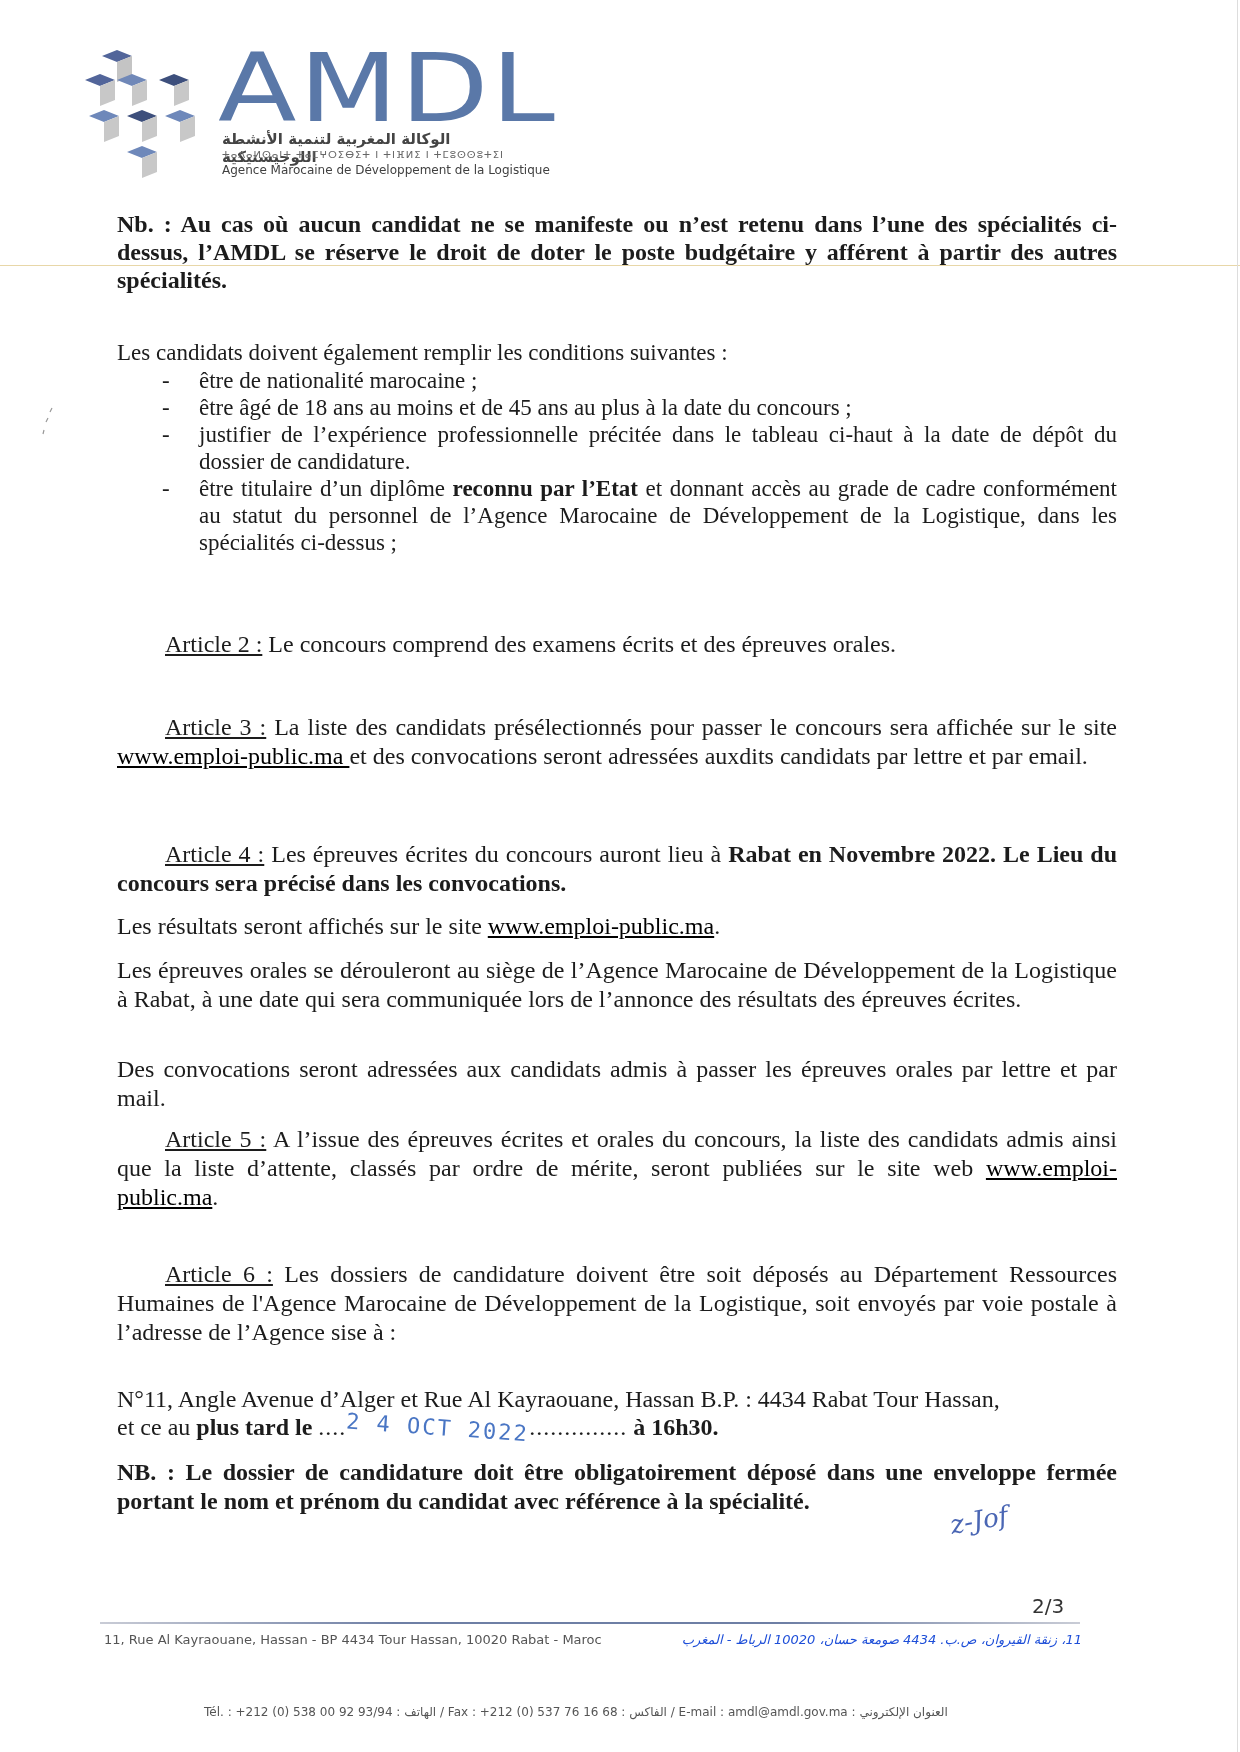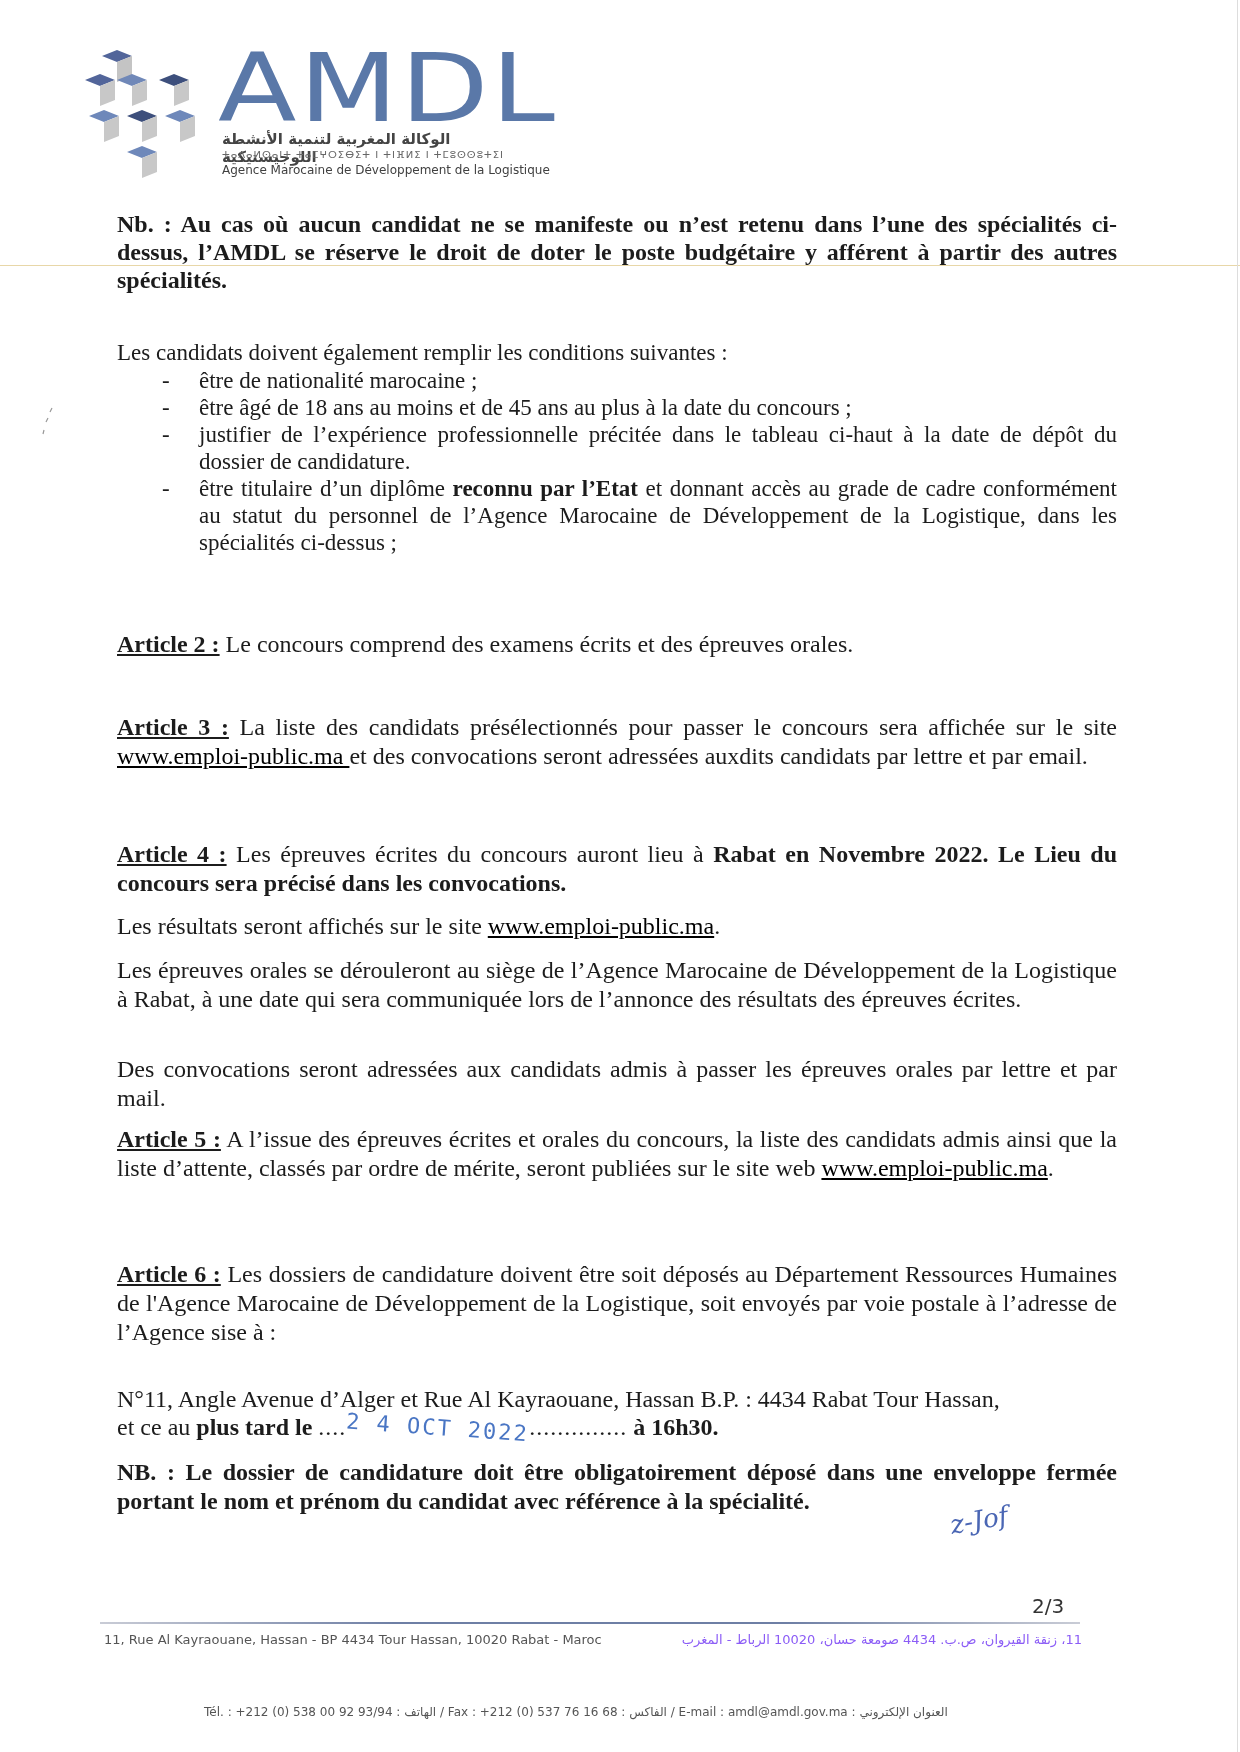--- a/index.html
+++ b/index.html
@@ -22,30 +22,30 @@
 
     .fold-line { left: 0; top: 265px; width: 1240px; height: 1px; background: #e8d7a8; }
     .right-edge { left: 1237px; top: 0; width: 1px; height: 1752px; background: #ddd; }
 
     .para { left: 117px; width: 1000px; font-size: 24px; line-height: 29px; text-align: justify; }
     .bold { font-weight: bold; }
     .cond { font-size: 23px; }
     .bullet-list { left: 117px; width: 1000px; font-size: 23px; line-height: 27px; margin: 0; padding: 0; list-style: none; }
     .bullet-list li { position: relative; padding-left: 82px; text-align: justify; }
     .bullet-list li::before { content: "-"; position: absolute; left: 45px; top: 0; }
-    .art { font-weight: bold; text-decoration: underline; }
+    .art { font-weight: normal; text-decoration: underline; margin-left: 48px; }
     .link { color: #000000; text-decoration: underline; }
     .stamp { color: #4a76c4; font-family: "DejaVu Sans Mono", monospace; font-size: 22px; display: inline-block; transform: rotate(4deg); letter-spacing: 2px; }
     .dots { letter-spacing: 1px; }
     .signature { left: 950px; top: 1505px; font-family: "DejaVu Serif", serif; font-style: italic; font-size: 26px; color: #4a66b4; transform: rotate(-10deg); }
 
     .footer-line { left: 100px; top: 1622px; width: 980px; height: 2px; background: linear-gradient(90deg, #c9ccd6, #6e7fa5 30%, #6e7fa5 70%, #c9ccd6); }
     .page-num { left: 1032px; top: 1594px; font-family: "DejaVu Sans", sans-serif; font-size: 20px; color: #333; }
     .footer-addr { left: 104px; top: 1632px; font-family: "DejaVu Sans", sans-serif; font-size: 13px; color: #555; white-space: nowrap; }
-    .footer-addr-ar { left: 590px; top: 1632px; width: 492px; text-align: right; font-family: "DejaVu Sans", sans-serif; font-size: 13px; color: #8b5cf6; direction: rtl; white-space: nowrap; }
+    .footer-addr-ar { left: 590px; top: 1632px; width: 492px; text-align: right; font-family: "DejaVu Sans", sans-serif; font-size: 13px; color: #1d4ed8; direction: rtl; white-space: nowrap; font-style: italic; }
     .footer-contact { left: 204px; top: 1705px; font-family: "DejaVu Sans", sans-serif; font-size: 12px; color: #555; white-space: nowrap; }
     .scribble { left: 40px; top: 400px; width: 20px; height: 50px; }
   </style>
 </head>
 <body>
 
 <svg class="abs logo" viewBox="0 0 120 140">
   <g>
     <polygon points="35,2 50,8 35,14 20,8" fill="#52659a"></polygon>
       <polygon points="35,14 50,8 50,28 35,34" fill="#c4c4c4"></polygon>

